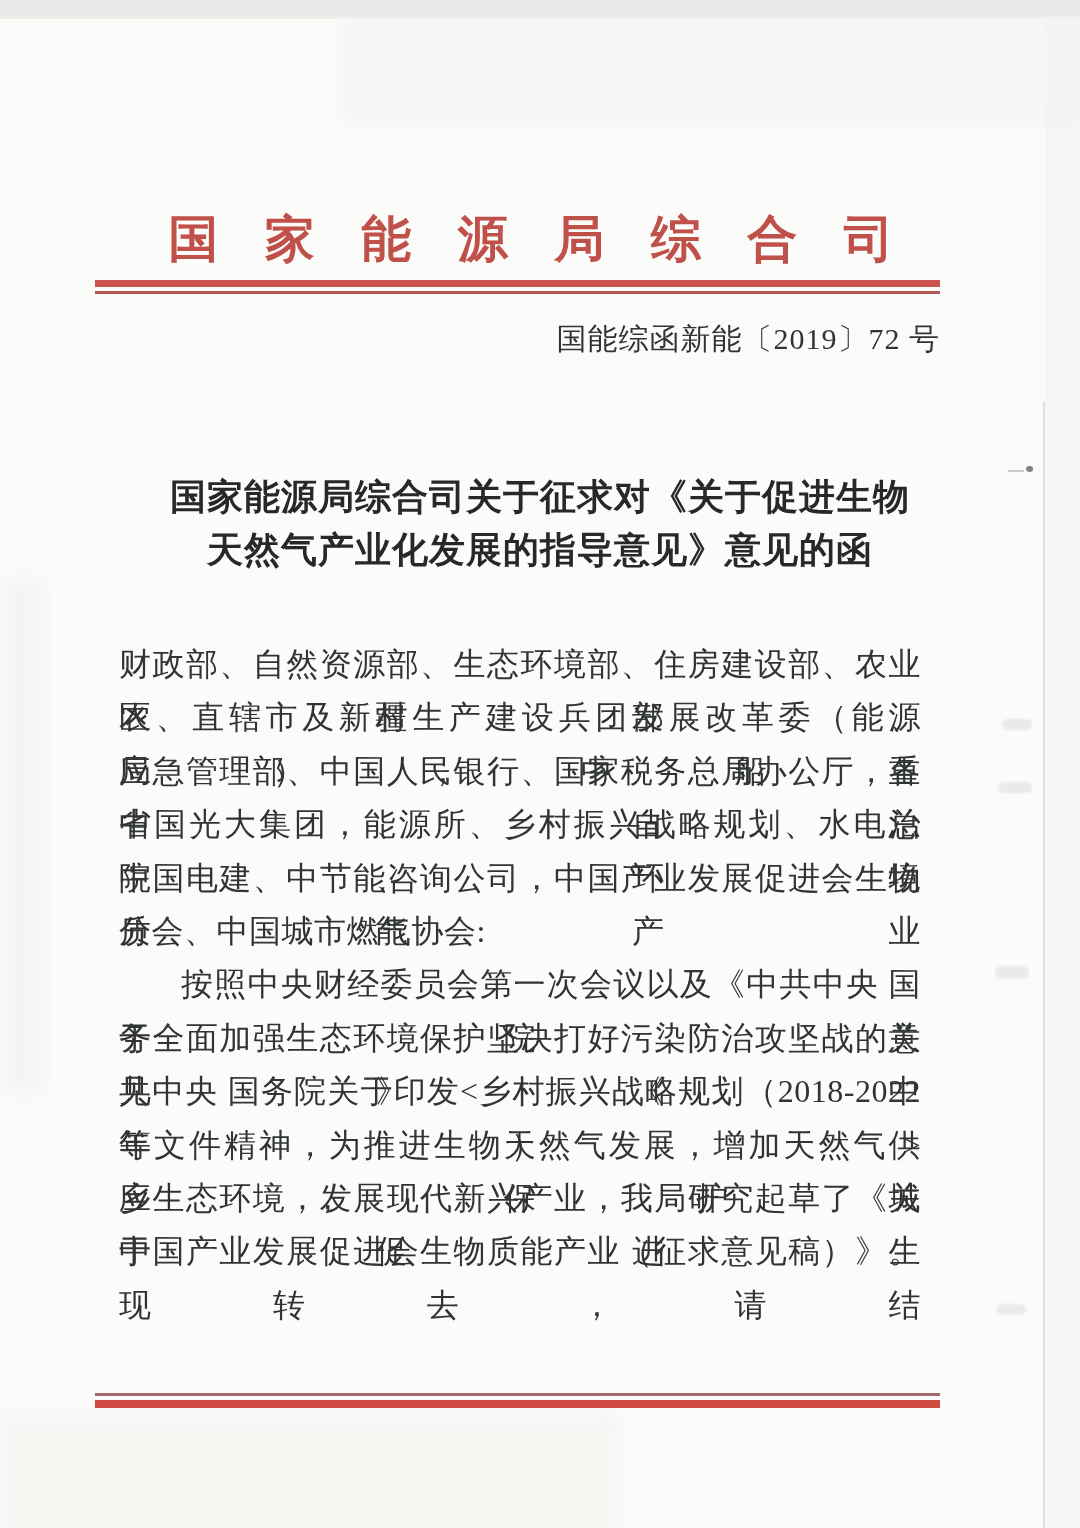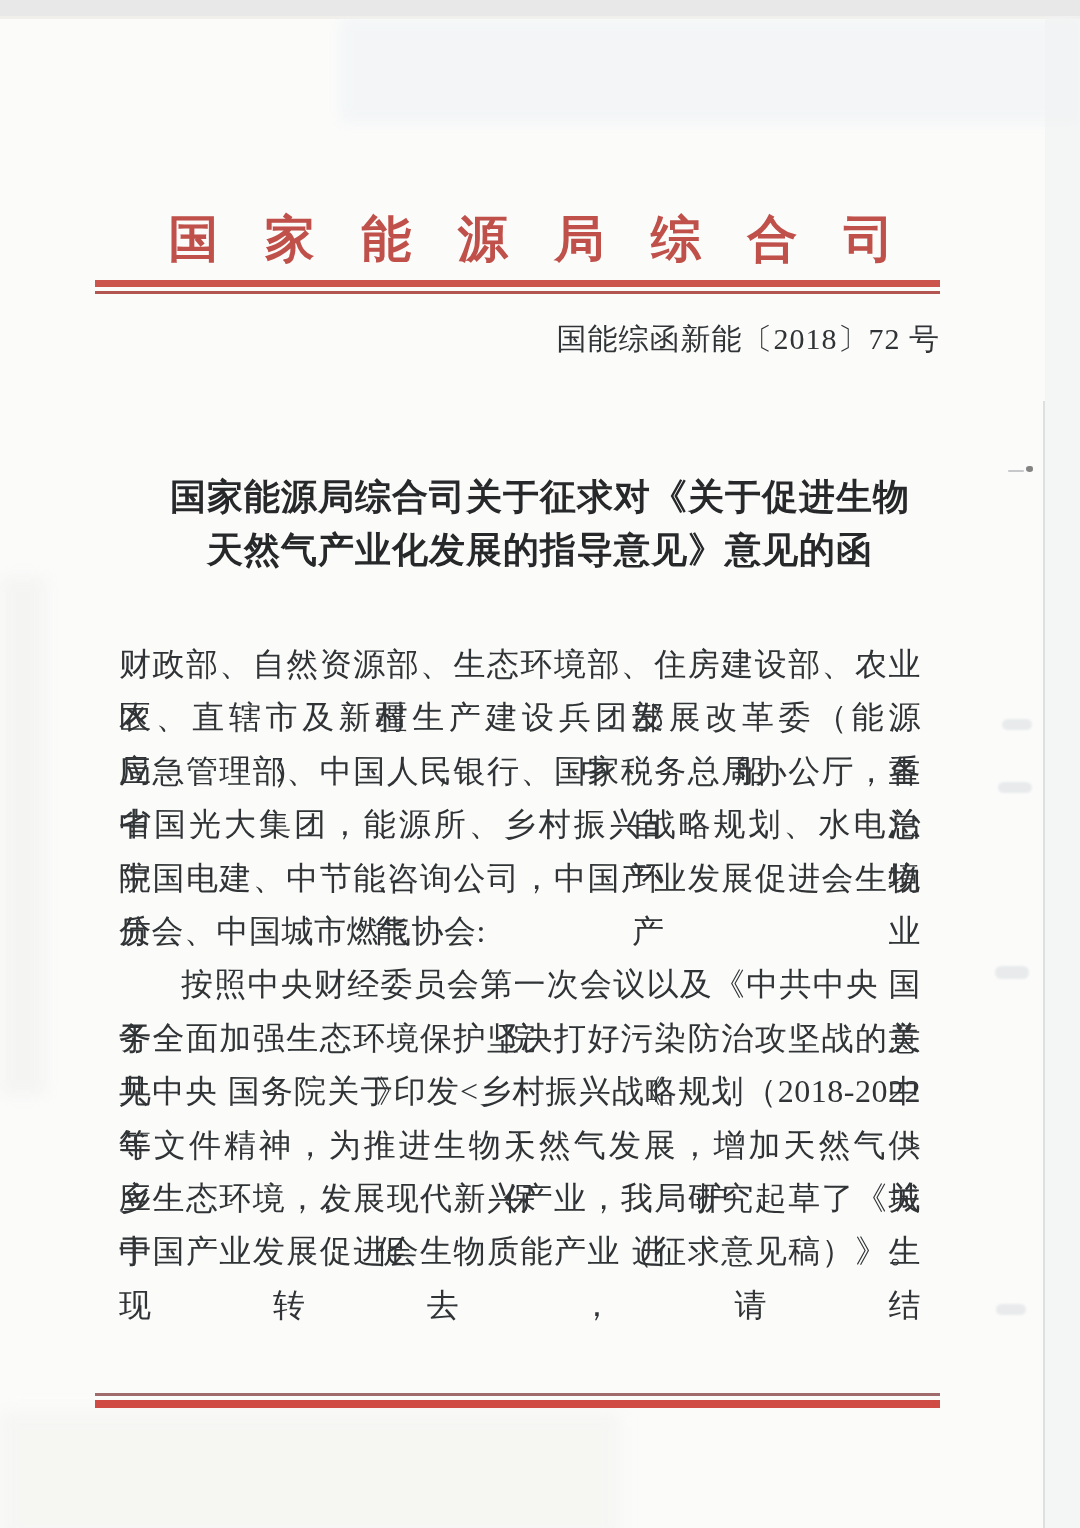--- a/index.html
+++ b/index.html
@@ -113,21 +113,21 @@
   <div class="speck-tail"></div>
   <div class="smudge smudge-1"></div>
   <div class="smudge smudge-2"></div>
   <div class="smudge smudge-3"></div>
   <div class="smudge smudge-4"></div>
 
   <div class="agency-name">国 家 能 源 局 综 合 司</div>
   <div class="rule rule-top-thick"></div>
   <div class="rule rule-top-thin"></div>
 
-  <div class="doc-number">国能综函新能〔2018〕72 号</div>
+  <div class="doc-number">国能综函新能〔2019〕72 号</div>
 
   <div class="doc-title">
     <div>国家能源局综合司关于征求对《关于促进生物</div>
     <div>天然气产业化发展的指导意见》意见的函</div>
   </div>
 
   <div class="body-text">
       <div class="body-line justify">财政部、自然资源部、生态环境部、住房建设部、农业农村部、</div>
       <div class="body-line justify">区、直辖市及新疆生产建设兵团发展改革委（能源局），中船重</div>
       <div class="body-line justify">应急管理部、中国人民银行、国家税务总局办公厅，各省、自治</div>

